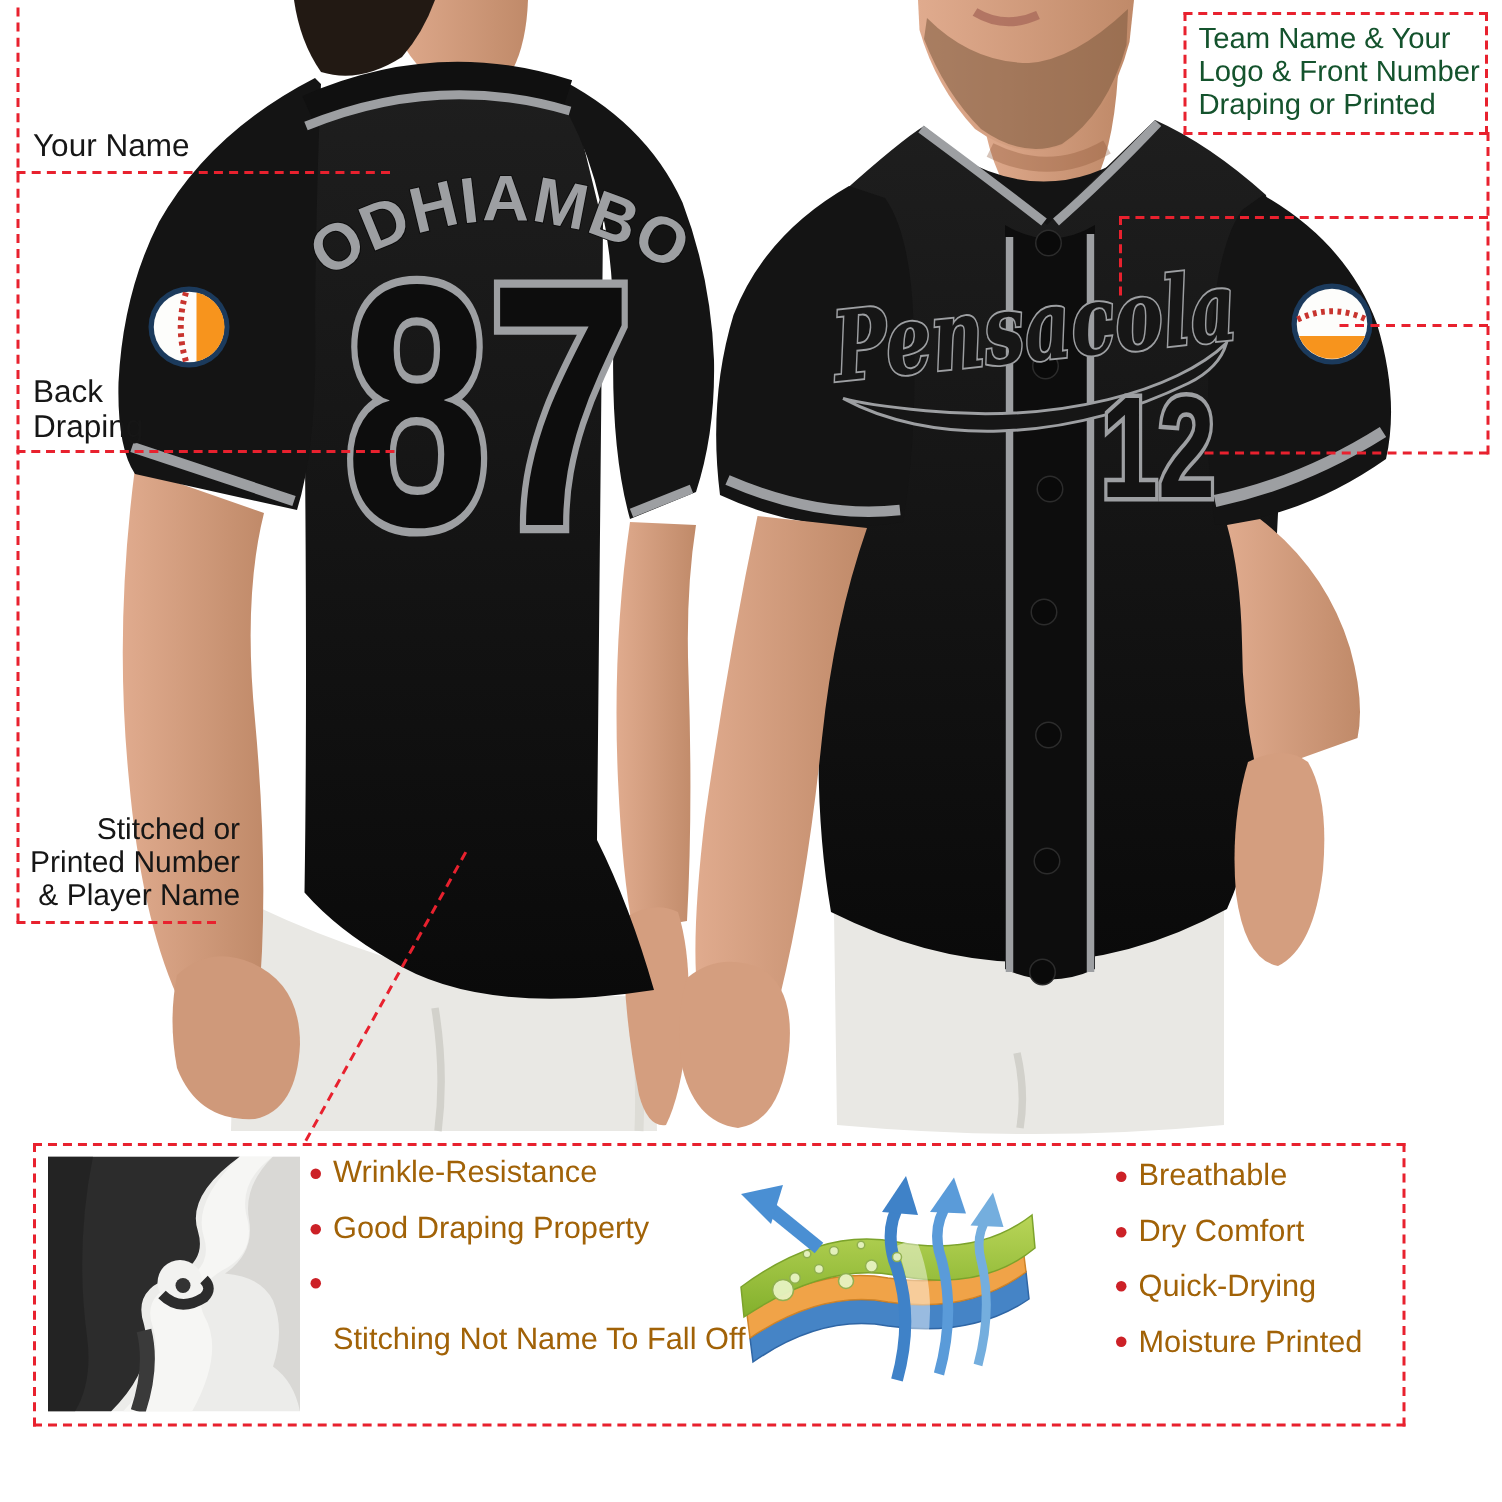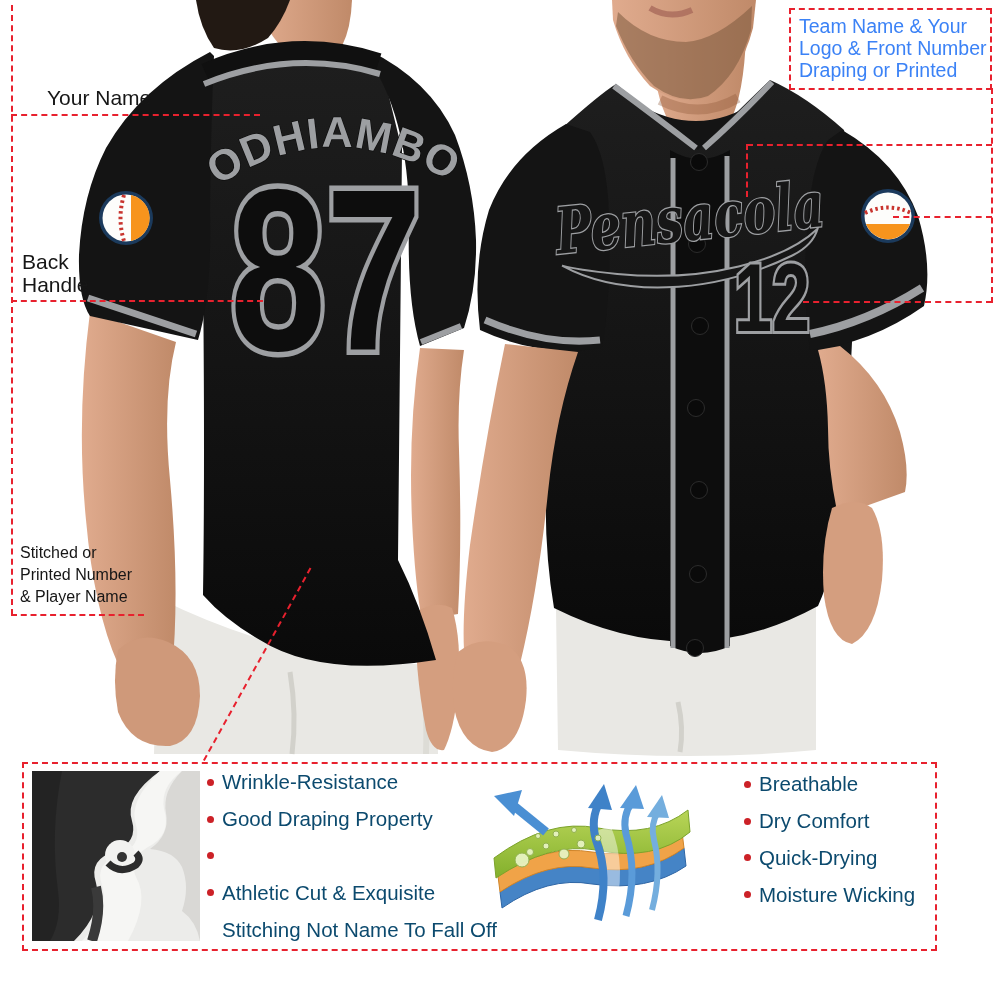--- a/index.html
+++ b/index.html
@@ -4,23 +4,23 @@
 <style>
   html,body{margin:0;padding:0;background:#fff;}
   #stage{position:relative;width:1001px;height:1001px;background:#fff;overflow:hidden;
          font-family:"Liberation Sans",sans-serif;--red:#e8212e;}
   #photo{position:absolute;left:0;top:0;z-index:1;}
   .dash-h{position:absolute;height:0;border-top:2px dashed var(--red);z-index:3;}
   .dash-v{position:absolute;width:0;border-left:2px dashed var(--red);z-index:3;}
   .callout{position:absolute;font-size:21px;line-height:23px;color:#161616;z-index:3;white-space:nowrap;}
   .dashed-box{position:absolute;border:2px dashed var(--red);box-sizing:border-box;z-index:3;}
   #team-label{left:789px;top:8px;width:203px;height:82px;padding:5px 0 0 8px;
-              font-size:19.5px;line-height:22px;color:#3b82f6;white-space:nowrap;}
+              font-size:19.5px;line-height:22px;color:#14532d;white-space:nowrap;}
   #features-box{left:22px;top:762px;width:915px;height:189px;}
-  .feat{position:absolute;z-index:4;font-size:20.5px;color:#0c4a6e;}
+  .feat{position:absolute;z-index:4;font-size:20.5px;color:#a16207;}
   .feat .row{height:36.8px;display:flex;align-items:center;white-space:nowrap;}
   .dot{width:7px;height:7px;border-radius:50%;background:#cc2127;margin-right:8px;flex:0 0 auto;}
   .nodot{padding-left:15px;}
   #swatch{position:absolute;left:32px;top:771px;z-index:4;}
   #layers-graphic{position:absolute;left:486px;top:768px;z-index:4;}
 </style>
 </head>
 <body>
 
 <div id="stage">
@@ -140,30 +140,30 @@
       <g transform="rotate(-6 690 220)">
         <path d="M558,252 C610,288 700,298 788,266 C804,260 812,252 816,242 C780,270 700,284 612,266 C588,261 570,257 558,252 Z" fill="#161616" stroke="#9d9fa2" stroke-width="2"></path>
         <text x="690" y="240" font-family="DejaVu Serif, serif" font-style="italic" font-weight="bold" font-size="64" text-anchor="middle" textLength="270" lengthAdjust="spacingAndGlyphs" fill="#161616" stroke="#9d9fa2" stroke-width="2.5" paint-order="stroke">Pensacola</text>
       </g>
 
       <text x="772" y="331" font-family="Liberation Sans, sans-serif" font-size="96" font-weight="bold" text-anchor="middle" textLength="76" lengthAdjust="spacingAndGlyphs" fill="#131313" stroke="#9d9fa2" stroke-width="6" paint-order="stroke">12</text>
     </g>
   </svg>
 
   <div class="dash-v" style="left:11px;top:5px;height:610px;"></div>
-  <div class="callout" style="left:22px;top:86px;margin-left:25px;">Your Name</div>
+  <div class="callout" style="left:22px;top:86px;">Your Name</div>
   <div class="dash-h" style="left:11px;top:114px;width:249px;"></div>
 
   <div class="callout" style="left:22px;top:250px;">
     <div>Back</div>
-    <div>Handle</div>
+    <div>Draping</div>
   </div>
   <div class="dash-h" style="left:11px;top:300px;width:252px;"></div>
 
-  <div class="callout" style="left:20px;top:542px;font-size:16px;line-height:22px;">
+  <div class="callout" style="left:20px;top:542px;font-size:20px;line-height:22px;text-align:right;">
     <div>Stitched or</div>
     <div>Printed  Number</div>
     <div>&amp; Player Name</div>
   </div>
   <div class="dash-h" style="left:11px;top:614px;width:133px;"></div>
   <div class="dash-h" style="left:203px;top:760px;width:220px;transform:rotate(-61deg);transform-origin:0 0;"></div>
 
   <div id="team-label" class="dashed-box">
     <div>Team Name &amp; Your</div>
     <div>Logo &amp; Front Number</div>
@@ -194,24 +194,20 @@
         <span class="dot"></span>
         <span>Wrinkle-Resistance</span>
       </div>
     <div class="row">
         <span class="dot"></span>
         <span>Good Draping Property</span>
       </div>
     <div class="row">
         <span class="dot"></span>
       </div>
-    <div class="row">
-        <span class="dot"></span>
-        <span>Athletic Cut &amp; Exquisite</span>
-      </div>
     <div class="row nodot">
         <span>Stitching Not Name To Fall Off</span>
       </div>
   </div>
 
   <svg id="layers-graphic" width="212" height="172" viewBox="0 0 212 172">
     <path d="M14,124 Q60,92 106,100 Q160,108 198,80 L200,98 Q162,124 106,116 Q62,108 16,140 Z" fill="#4584c6" stroke="#2f66a5" stroke-width="1"></path>
     <path d="M12,108 Q60,76 106,84 Q160,92 196,64 L198,80 Q160,108 106,100 Q62,92 14,124 Z" fill="#f0a348" stroke="#d08428" stroke-width="1"></path>
     <path d="M8,90 Q62,50 112,60 Q166,70 202,42 L204,64 Q168,94 110,82 Q64,74 10,110 Z" fill="url(#grnG2)" stroke="#7ca32b" stroke-width="1"></path>
     <defs>
@@ -252,17 +248,17 @@
     <div class="row">
         <span class="dot"></span>
         <span>Dry Comfort</span>
       </div>
     <div class="row">
         <span class="dot"></span>
         <span>Quick-Drying</span>
       </div>
     <div class="row">
         <span class="dot"></span>
-        <span>Moisture Wicking</span>
+        <span>Moisture Printed</span>
       </div>
   </div>
 
 </div>
 
 </body></html>

